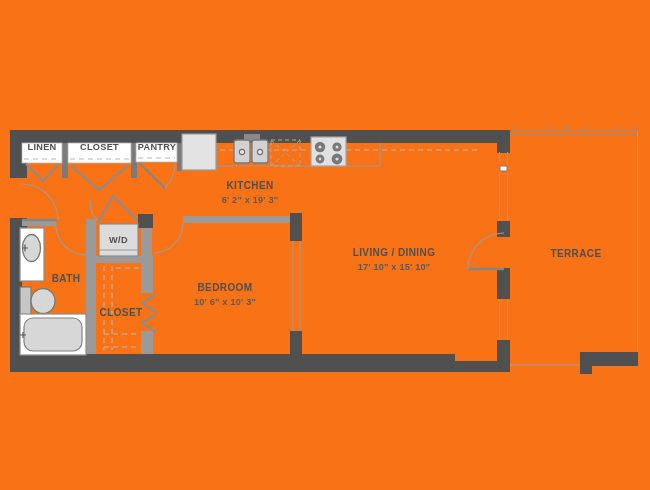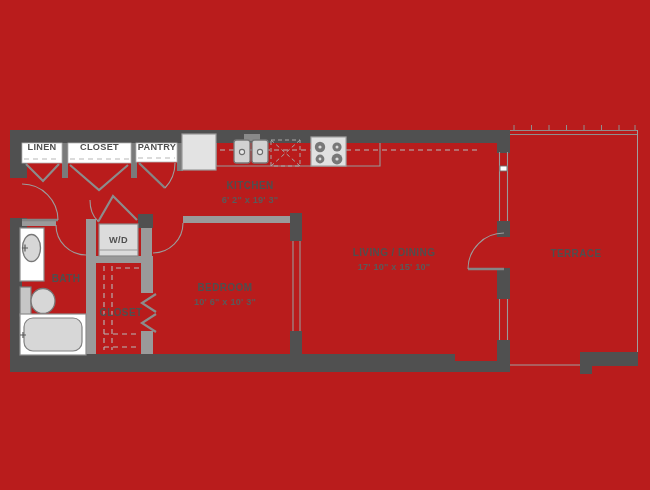--- a/index.html
+++ b/index.html
@@ -1,16 +1,16 @@
 <!DOCTYPE html>
 <html><head>
 <meta charset="utf-8">
 <style>
   html,body{margin:0;padding:0;background:#ffffff;}
-  .stage{position:relative;width:650px;height:490px;background:#b91c1c;overflow:hidden;
+  .stage{position:relative;width:650px;height:490px;background:#f97316;overflow:hidden;
          font-family:"Liberation Sans", sans-serif;}
   svg{position:absolute;left:0;top:0;}
   text{font-family:"Liberation Sans", sans-serif;font-weight:bold;fill:#4f4f4f;}
   .lbl{font-size:10px;letter-spacing:.4px;}
   .lbl-sm{font-size:9.2px;letter-spacing:.3px;}
   .dim{font-size:9.2px;letter-spacing:.2px;fill:#5a5a5a;}
   .wallD{fill:#505050;}
   .wallM{fill:#9a9a9a;}
   .stub{fill:#7a7a7a;}
   .arc{fill:none;stroke:#9c9c9c;stroke-width:1.1;}

